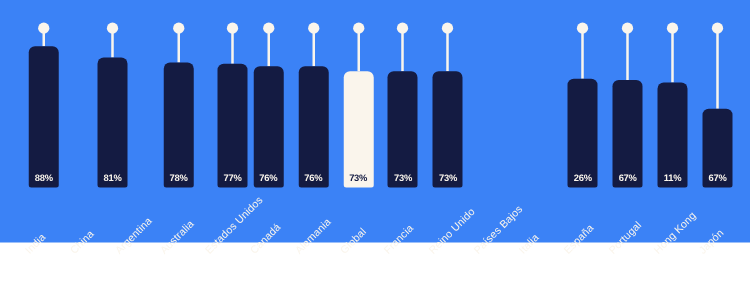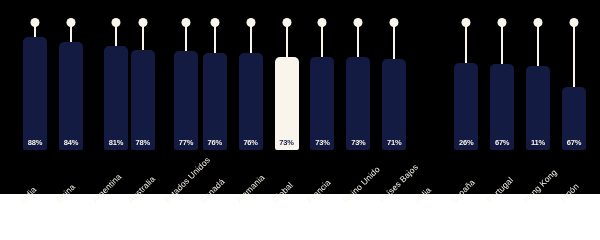--- a/index.html
+++ b/index.html
@@ -9,21 +9,21 @@
   body {
     width: 600px;
     height: 219px;
     overflow: hidden;
     font-family: "Liberation Sans", sans-serif;
   }
   #chart-root {
     position: relative;
     width: 600px;
     height: 194px;
-    background: #000000;
+    background: #3b82f6;
     box-sizing: border-box;
   }
   #plot-area {
     position: absolute;
     left: 0;
     top: 0;
     width: 600px;
     height: 219px;
   }
   .bar-group {
@@ -93,29 +93,22 @@
 <div id="chart-root">
   <div id="plot-area">
       <div class="bar-group" style="left: 23px; height: 113px; bottom: 69px;">
         <div class="stem-dot" style="top: -19px;"></div>
         <div class="stem-line" style="top: -11px; height: 11px;"></div>
         <div class="bar-rect" style="height: 113px;">
           <div class="bar-value">88%</div>
         </div>
       </div>
       <div class="cat-label" style="left: 25px; bottom: 14px;">India</div>
-      <div class="bar-group" style="left: 58.9333px; height: 108px; bottom: 69px;">
-        <div class="stem-dot" style="top: -24px;"></div>
-        <div class="stem-line" style="top: -16px; height: 16px;"></div>
-        <div class="bar-rect" style="height: 108px;">
-          <div class="bar-value">84%</div>
-        </div>
-      </div>
       <div class="cat-label" style="left: 60.9333px; bottom: 14px;">China</div>
-      <div class="bar-group" style="left: 104px; height: 104px; bottom: 69px;">
+      <div class="bar-group" style="left: 78px; height: 104px; bottom: 69px;">
         <div class="stem-dot" style="top: -28px;"></div>
         <div class="stem-line" style="top: -20px; height: 20px;"></div>
         <div class="bar-rect" style="height: 104px;">
           <div class="bar-value">81%</div>
         </div>
       </div>
       <div class="cat-label" style="left: 96.8667px; bottom: 14px;">Argentina</div>
       <div class="bar-group" style="left: 130.8px; height: 100px; bottom: 69px;">
         <div class="stem-dot" style="top: -32px;"></div>
         <div class="stem-line" style="top: -24px; height: 24px;"></div>
@@ -165,27 +158,20 @@
       </div>
       <div class="cat-label" style="left: 312.467px; bottom: 14px;">Francia</div>
       <div class="bar-group" style="left: 346.4px; height: 93px; bottom: 69px;">
         <div class="stem-dot" style="top: -39px;"></div>
         <div class="stem-line" style="top: -31px; height: 31px;"></div>
         <div class="bar-rect" style="height: 93px;">
           <div class="bar-value">73%</div>
         </div>
       </div>
       <div class="cat-label" style="left: 348.4px; bottom: 14px;">Reino Unido</div>
-      <div class="bar-group" style="left: 382.333px; height: 91px; bottom: 69px;">
-        <div class="stem-dot" style="top: -41px;"></div>
-        <div class="stem-line" style="top: -33px; height: 33px;"></div>
-        <div class="bar-rect" style="height: 91px;">
-          <div class="bar-value">71%</div>
-        </div>
-      </div>
       <div class="cat-label" style="left: 384.333px; bottom: 14px;">Países Bajos</div>
       <div class="cat-label" style="left: 420.267px; bottom: 14px;">Italia</div>
       <div class="bar-group" style="left: 454.2px; height: 87px; bottom: 69px;">
         <div class="stem-dot" style="top: -45px;"></div>
         <div class="stem-line" style="top: -37px; height: 37px;"></div>
         <div class="bar-rect" style="height: 87px;">
           <div class="bar-value">26%</div>
         </div>
       </div>
       <div class="cat-label" style="left: 456.2px; bottom: 14px;">España</div>

